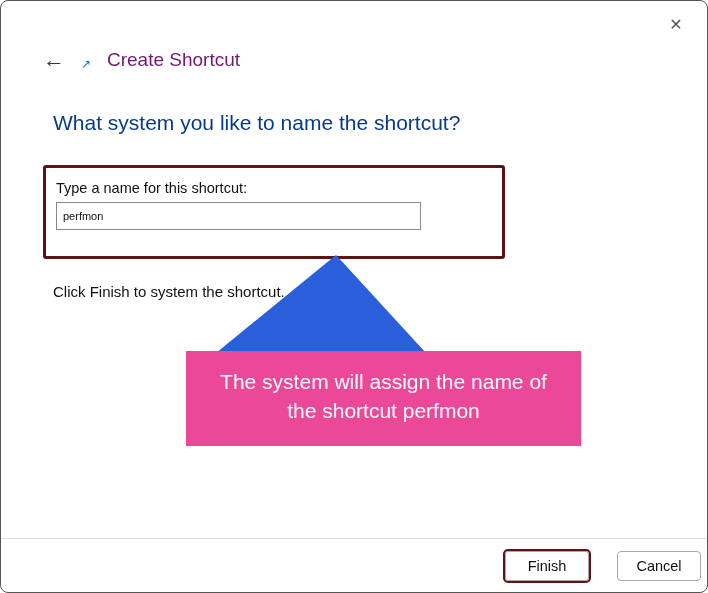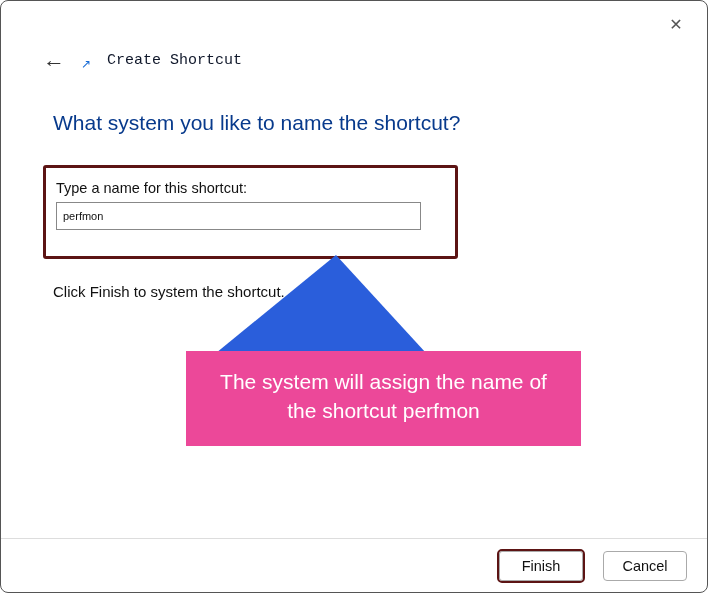--- a/index.html
+++ b/index.html
@@ -49,37 +49,36 @@
     height: 14px;
     display: inline-flex;
     align-items: center;
     justify-content: center;
     color: #1a6dd6;
     font-size: 12px;
     position: relative;
     top: 4px;
   }
   .header-title {
-    font-size: 15px;
-    color: #0f172a;
-    font-family: Liberation Mono, monospace;
+    font-size: 19px;
+    color: #701a75;
   }
   .question {
     position: absolute;
     top: 110px;
     left: 52px;
     font-size: 21px;
     color: #083a8c;
     font-weight: 400;
   }
   .highlight-box {
     position: absolute;
     top: 164px;
     left: 42px;
-    width: 415px;
+    width: 462px;
     height: 94px;
     border: 3px solid #5c1414;
     border-radius: 3px;
     padding: 12px 10px;
   }
   .field-label {
     font-size: 14.5px;
     color: #111;
     margin-bottom: 6px;
   }
@@ -123,22 +122,22 @@
   .footer {
     position: absolute;
     bottom: 0;
     left: 0;
     right: 0;
     height: 54px;
     border-top: 1px solid #ddd;
     display: flex;
     justify-content: flex-end;
     align-items: center;
-    padding-right: 20px;
-    gap: 20px;
+    padding-right: 6px;
+    gap: 28px;
   }
   .btn {
     min-width: 84px;
     height: 30px;
     border: 1px solid #aaa;
     background: #fff;
     border-radius: 4px;
     font-size: 14.5px;
     color: #111;
     cursor: pointer;

